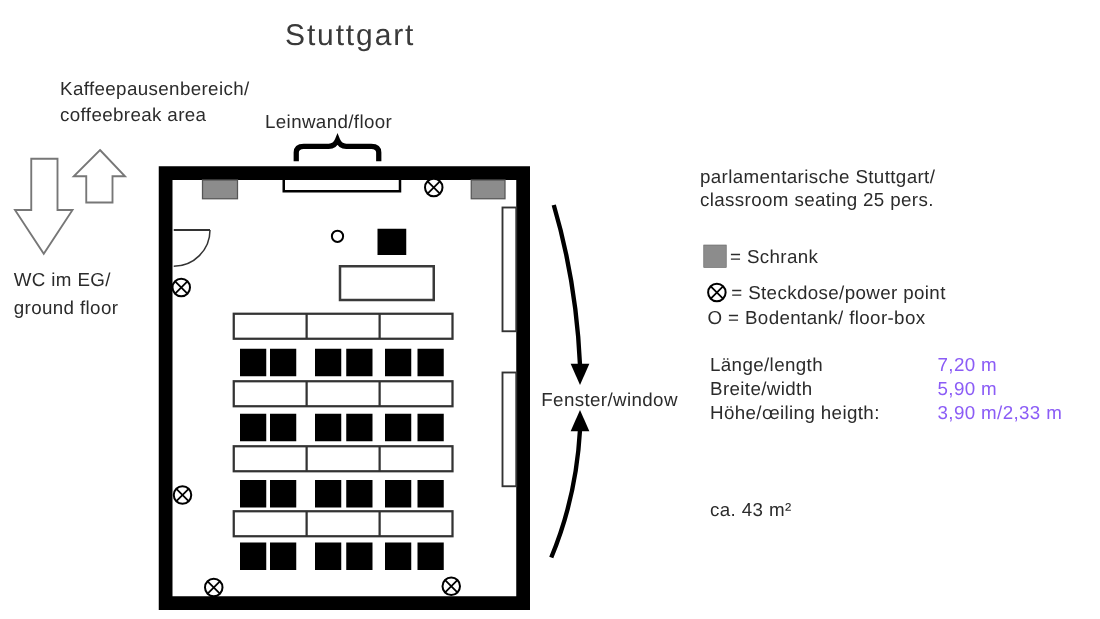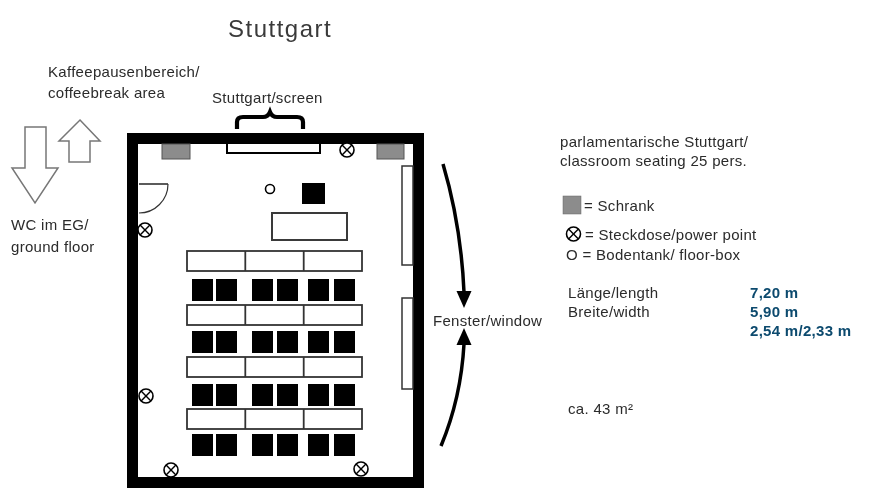--- a/index.html
+++ b/index.html
@@ -3,21 +3,21 @@
 <meta charset="utf-8">
 <style>
   html,body{margin:0;padding:0;background:#fff;}
   .stage{
     position:relative;width:880px;height:495px;background:#fff;overflow:hidden;
     font-family:"Liberation Sans","DejaVu Sans",sans-serif;color:#2b2b2b;
   }
   svg{position:absolute;left:0;top:0;}
   .txt{position:absolute;white-space:nowrap;font-size:15px;letter-spacing:.3px;color:#2b2b2b;}
   .title{font-size:24px;letter-spacing:1.5px;color:#3a3a3a;}
-  .val{position:absolute;white-space:nowrap;font-size:15px;letter-spacing:.3px;color:#0c4a6e;font-weight:bold;}
+  .val{position:absolute;white-space:nowrap;font-size:15px;letter-spacing:.3px;color:#8b5cf6;}
 </style>
 </head>
 <body>
 
 <div class="stage">
 
   <svg width="880" height="495" viewBox="0 0 880 495">
 
     <polygon points="25,127 46,127 46,168 58,168 35,203 12,168 25,168" fill="#ffffff" stroke="#777" stroke-width="1.5"></polygon>
     <polygon points="80,120 100,141 90,141 90,162 69,162 69,141 59,141" fill="#ffffff" stroke="#777" stroke-width="1.5"></polygon>
@@ -147,35 +147,36 @@
       <line x1="-4.9" y1="-4.9" x2="4.9" y2="4.9" stroke="#000" stroke-width="1.4"></line>
       <line x1="-4.9" y1="4.9" x2="4.9" y2="-4.9" stroke="#000" stroke-width="1.4"></line>
     </g>
   </svg>
 
   <div class="txt title" style="left:228px;top:15px;">Stuttgart</div>
 
   <div class="txt" style="left:48px;top:63px;">Kaffeepausenbereich/</div>
   <div class="txt" style="left:48px;top:84px;">coffeebreak area</div>
 
-  <div class="txt" style="left:212px;top:89px;">Stuttgart/screen</div>
+  <div class="txt" style="left:212px;top:89px;">Leinwand/floor</div>
 
   <div class="txt" style="left:11px;top:216px;">WC im EG/</div>
   <div class="txt" style="left:11px;top:238px;text-align:center;">ground floor</div>
 
   <div class="txt" style="left:433px;top:312px;">Fenster/window</div>
 
   <div class="txt" style="left:560px;top:133px;">parlamentarische Stuttgart/</div>
   <div class="txt" style="left:560px;top:152px;">classroom seating 25 pers.</div>
 
   <div class="txt" style="left:584px;top:197px;">= Schrank</div>
   <div class="txt" style="left:585px;top:226px;">= Steckdose/power point</div>
   <div class="txt" style="left:566px;top:246px;">O = Bodentank/ floor-box</div>
 
   <div class="txt" style="left:568px;top:284px;">Länge/length</div>
   <div class="val" style="left:750px;top:284px;">7,20 m</div>
   <div class="txt" style="left:568px;top:303px;">Breite/width</div>
   <div class="val" style="left:750px;top:303px;">5,90 m</div>
-  <div class="val" style="left:750px;top:322px;">2,54 m/2,33 m</div>
+  <div class="txt" style="left:568px;top:322px;">Höhe/œiling heigth:</div>
+  <div class="val" style="left:750px;top:322px;">3,90 m/2,33 m</div>
 
   <div class="txt" style="left:568px;top:360px;margin-top:40px;">ca. 43 m²</div>
 
 </div>
 
 </body></html>

